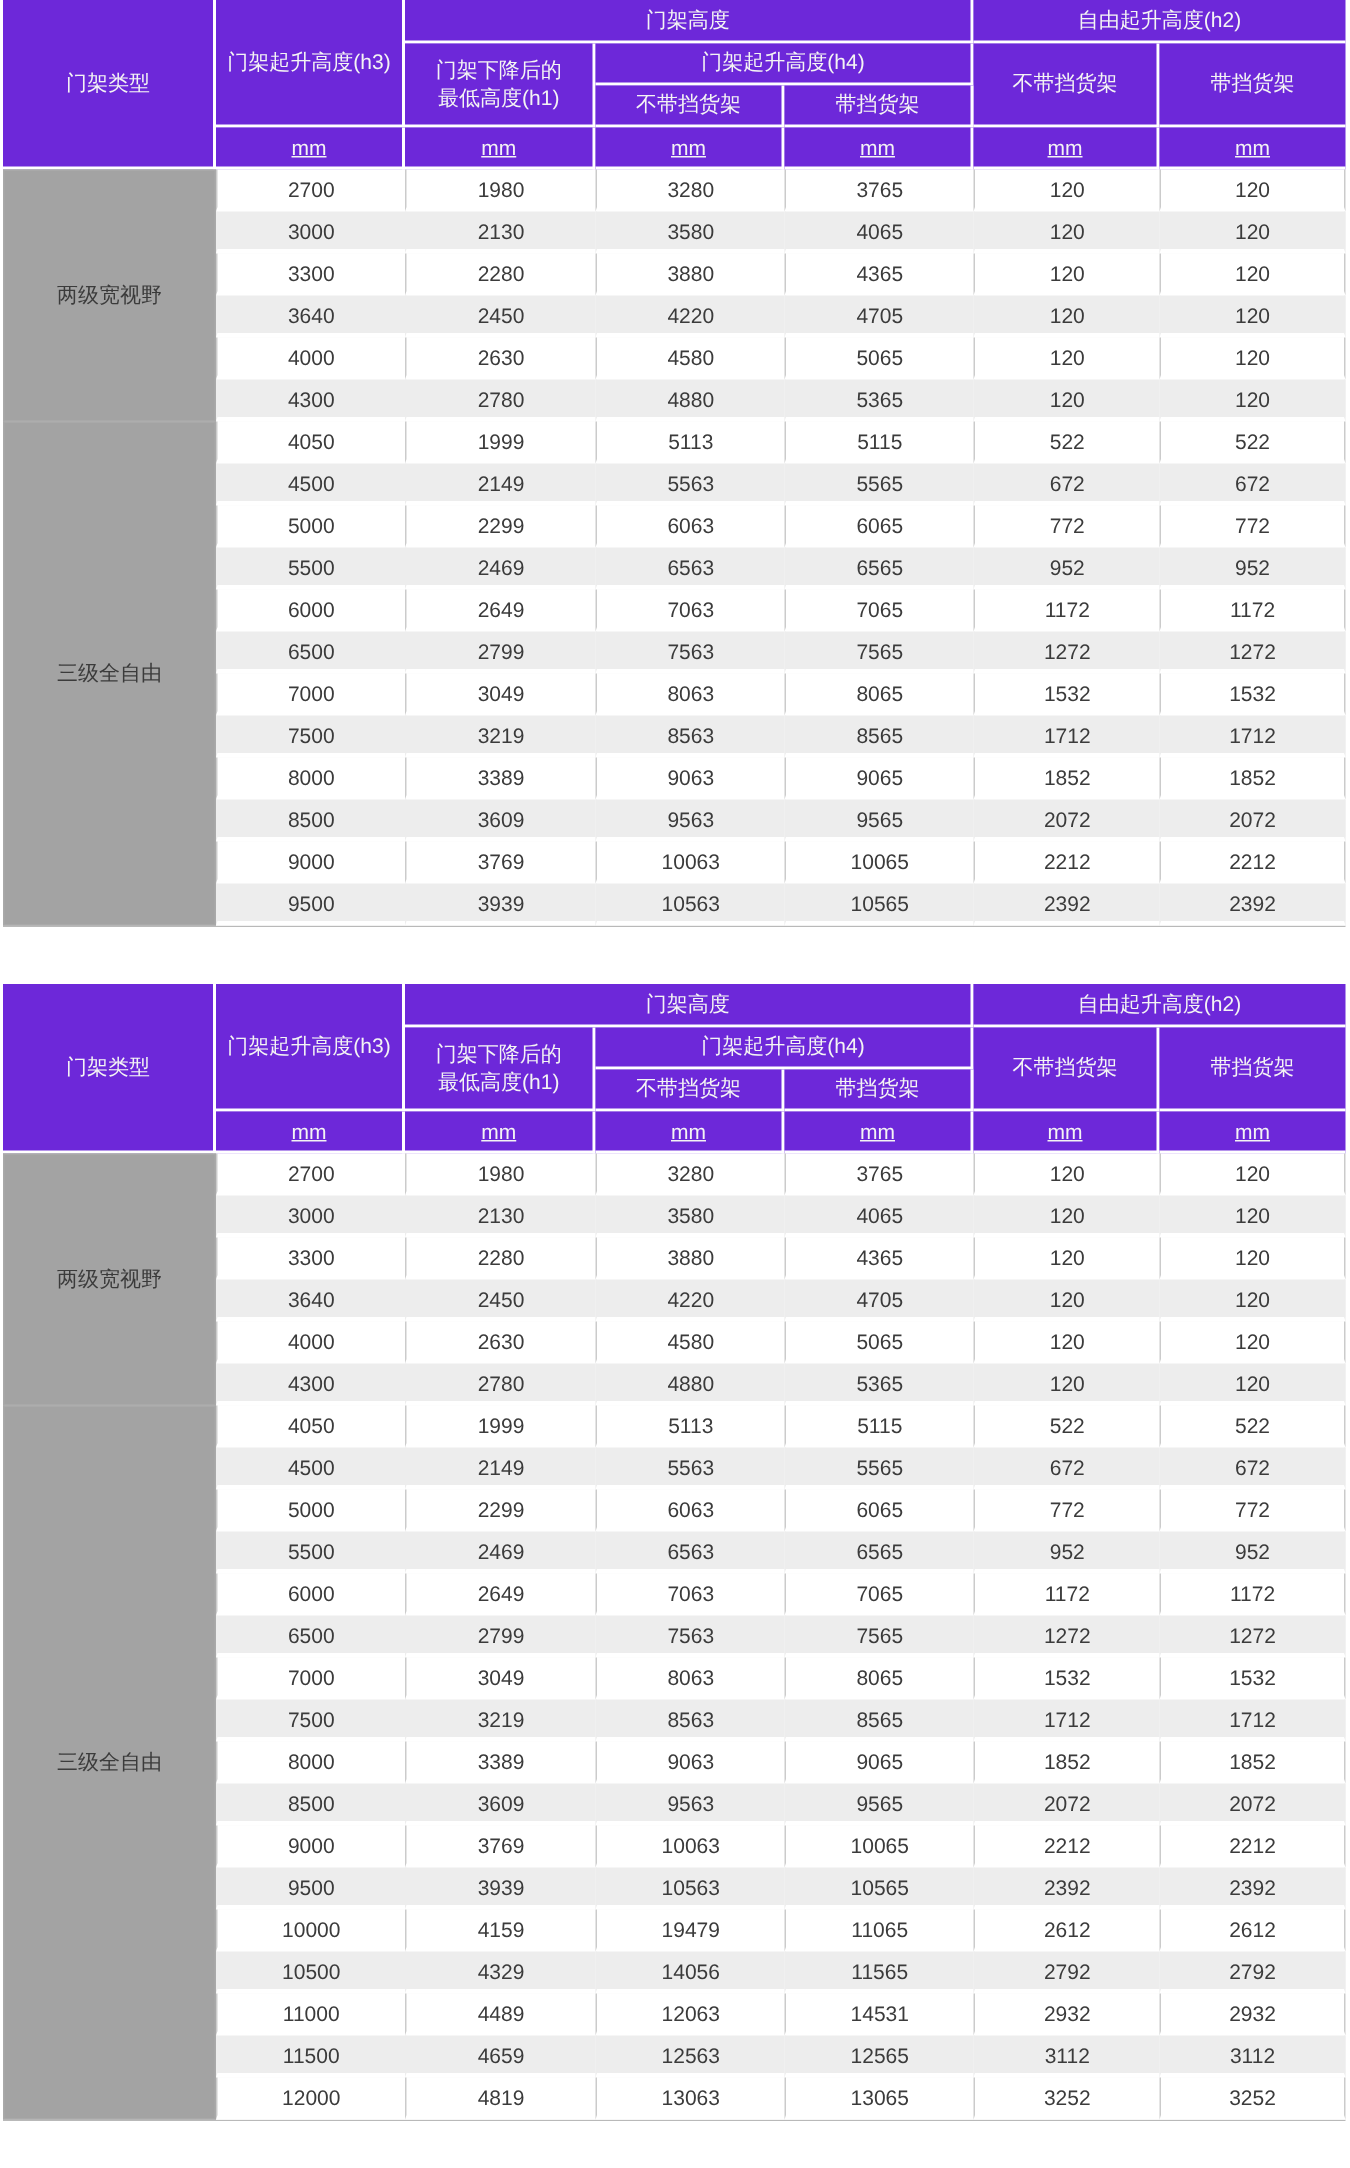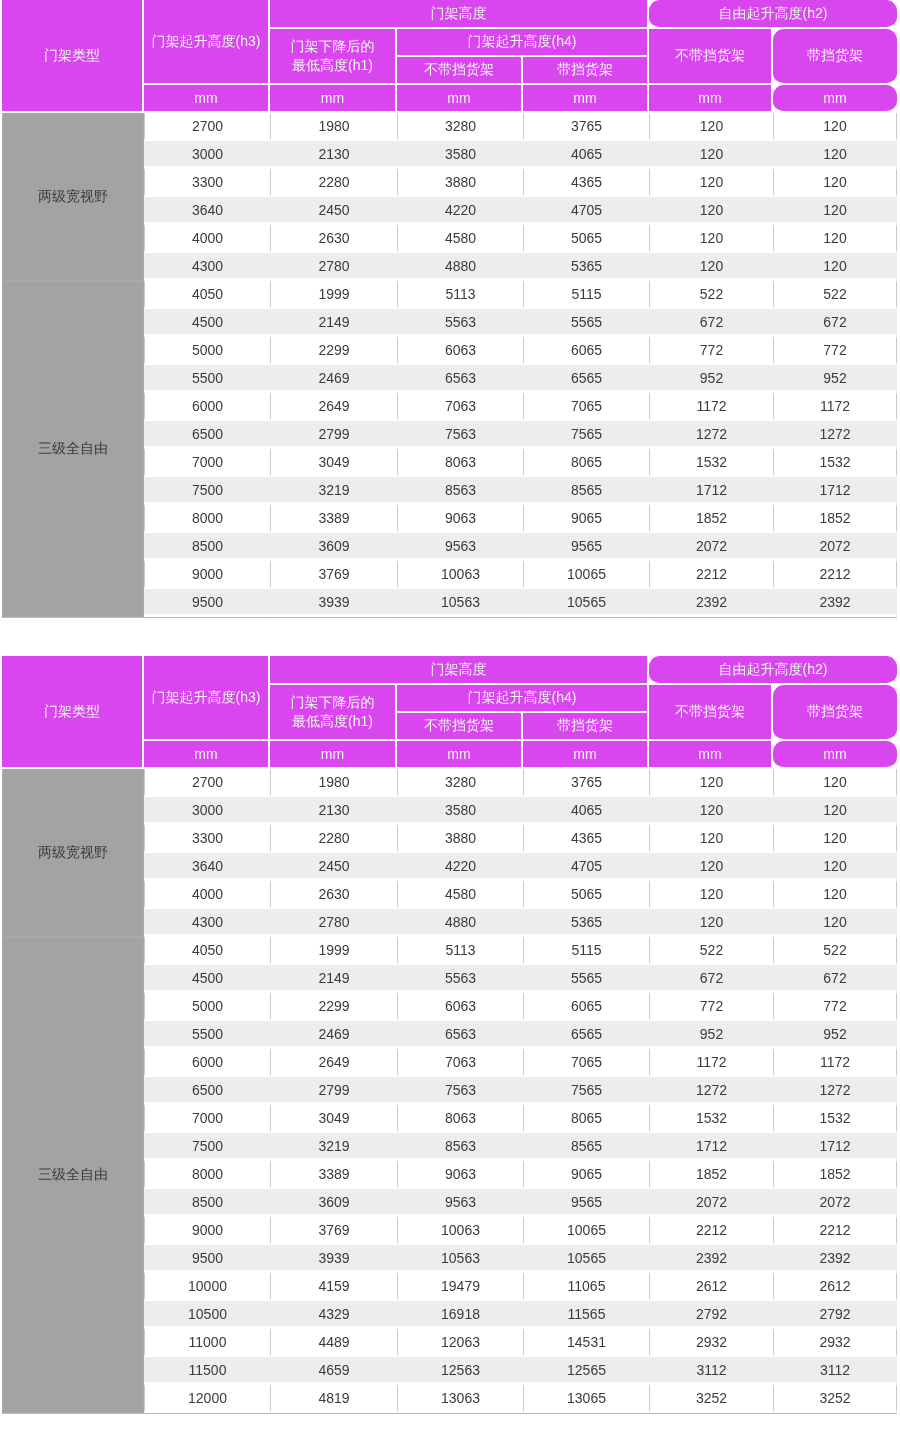--- a/index.html
+++ b/index.html
@@ -21,36 +21,36 @@
     width:895px;
     margin-left:2px;
     border-collapse:separate;
     border-spacing:0;
     table-layout:fixed;
     border-bottom:1px solid #b9b9b9;
   }
   table.spec + table.spec{margin-top:38px;}
   
   thead th{
-    background:#d946ef;
+    background:#6d28d9;
     color:#f4f4f4;
     font-weight:400;
     font-size:14px;
     text-align:center;
     vertical-align:middle;
     padding:0;
     box-sizing:border-box;
     border-right:2px solid #ffffff;
     border-bottom:2px solid #ffffff;
   }
-  thead th.edge{border-right:none;border-radius:11px;}
+  thead th.edge{border-right:none;}
   thead tr.r-a th{height:29px;}
   thead tr.r-b th{height:28px;}
   thead tr.r-c th{height:28px;}
-  thead tr.r-d th{height:28px;}
+  thead tr.r-d th{height:28px;text-decoration:underline;}
   thead th .ln{line-height:19px;}
   
   tbody td{
     box-sizing:border-box;
     height:28px;
     padding:0;
     font-size:14px;
     text-align:center;
     vertical-align:middle;
     color:#3b3b3b;
@@ -461,21 +461,21 @@
           <td class="val">10000</td>
           <td class="val">4159</td>
           <td class="val">19479</td>
           <td class="val">11065</td>
           <td class="val">2612</td>
           <td class="val">2612</td>
         </tr>
         <tr>
           <td class="val">10500</td>
           <td class="val">4329</td>
-          <td class="val">16918</td>
+          <td class="val">14056</td>
           <td class="val">11565</td>
           <td class="val">2792</td>
           <td class="val">2792</td>
         </tr>
         <tr>
           <td class="val">11000</td>
           <td class="val">4489</td>
           <td class="val">12063</td>
           <td class="val">14531</td>
           <td class="val">2932</td>

